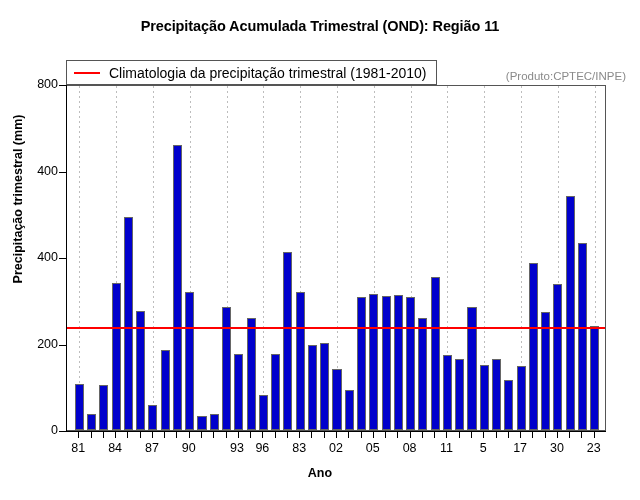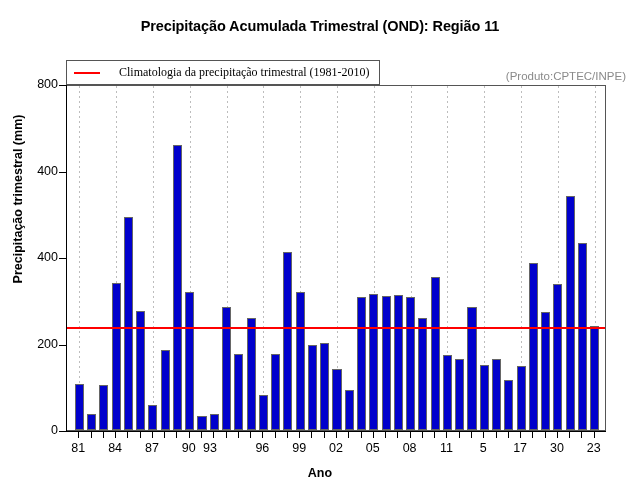--- a/index.html
+++ b/index.html
@@ -47,21 +47,21 @@
   .xtitle{position:absolute;left:0;top:466px;width:640px;text-align:center;
     font-size:12.5px;font-weight:bold;color:#000;}
 
   
   #legend{
     position:absolute;left:66px;top:60px;height:25px;
     background:#ffffff;border:1px solid #555555;box-sizing:border-box;
     display:flex;align-items:center;padding:0 9px 0 7px;z-index:5;
   }
   #legend .swatch{width:26px;height:2px;background:#FF0000;flex:0 0 auto;}
-  #legend .ltext{margin-left:19px;font-size:12px;color:#000;white-space:nowrap;font-family:Liberation Serif, serif;}
+  #legend .ltext{margin-left:9px;font-size:14px;color:#000;white-space:nowrap;}
 
   #attribution{
     position:absolute;right:14px;top:70px;font-size:11.5px;color:#8a8a8a;z-index:5;
   }
 </style>
 </head>
 <body>
 
 <div id="root">
 
@@ -170,29 +170,29 @@
     <div class="xtick" style="left: 140px;"></div>
     <div class="xtick" style="left: 152px;"></div>
     <div class="xlab" style="left: 136.909px;">87</div>
     <div class="xtick" style="left: 164px;"></div>
     <div class="xtick" style="left: 176px;"></div>
     <div class="xtick" style="left: 189px;"></div>
     <div class="xlab" style="left: 173.727px;">90</div>
     <div class="xtick" style="left: 201px;"></div>
     <div class="xtick" style="left: 213px;"></div>
     <div class="xtick" style="left: 226px;"></div>
-    <div class="xlab" style="left: 195px;">93</div>
+    <div class="xlab" style="left: 222px;">93</div>
     <div class="xtick" style="left: 238px;"></div>
     <div class="xtick" style="left: 250px;"></div>
     <div class="xtick" style="left: 262px;"></div>
     <div class="xlab" style="left: 247.364px;">96</div>
     <div class="xtick" style="left: 275px;"></div>
     <div class="xtick" style="left: 287px;"></div>
     <div class="xtick" style="left: 299px;"></div>
-    <div class="xlab" style="left: 284.182px;">99</div>
+    <div class="xlab" style="left: 284.182px;">83</div>
     <div class="xtick" style="left: 311px;"></div>
     <div class="xtick" style="left: 324px;"></div>
     <div class="xtick" style="left: 336px;"></div>
     <div class="xlab" style="left: 321px;">02</div>
     <div class="xtick" style="left: 348px;"></div>
     <div class="xtick" style="left: 361px;"></div>
     <div class="xtick" style="left: 373px;"></div>
     <div class="xlab" style="left: 357.818px;">05</div>
     <div class="xtick" style="left: 385px;"></div>
     <div class="xtick" style="left: 397px;"></div>

